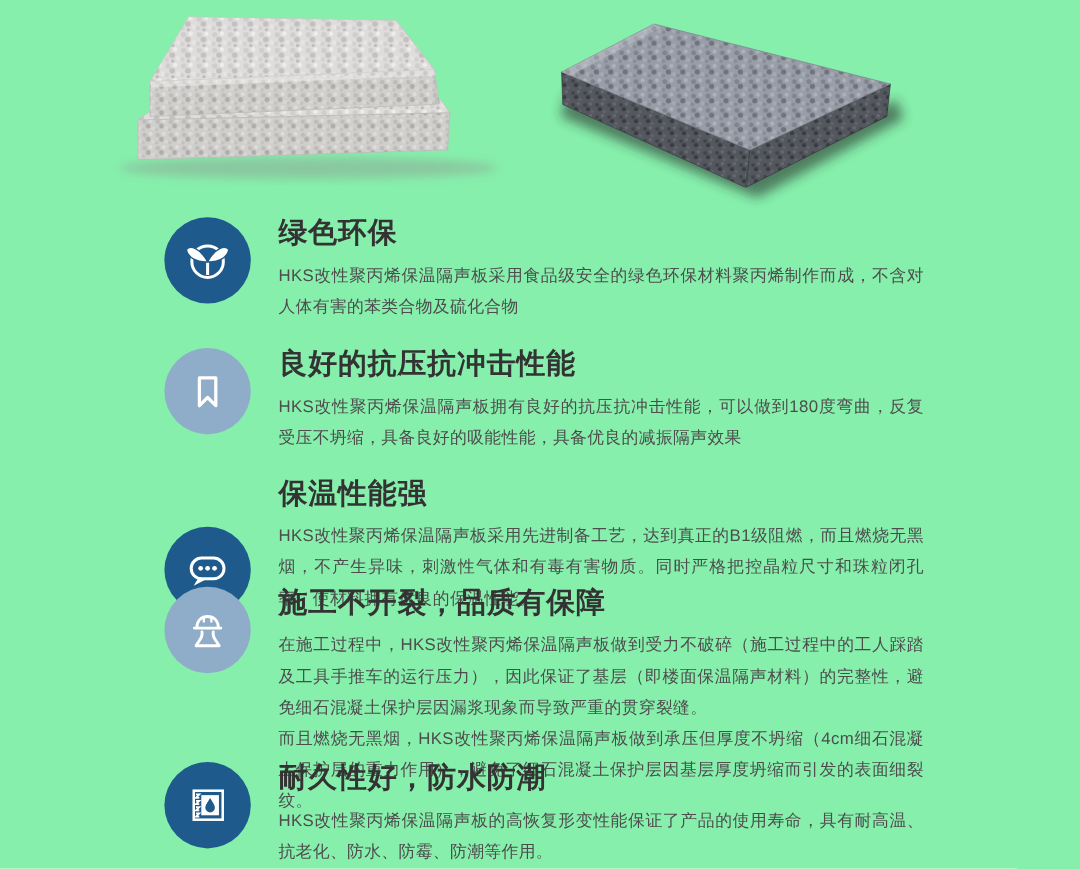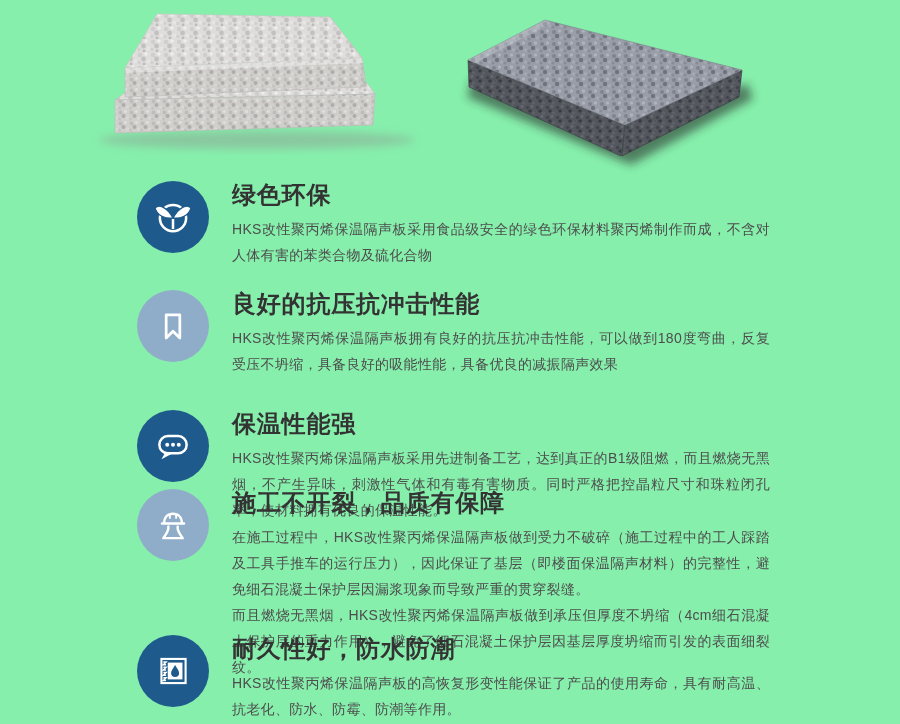--- a/index.html
+++ b/index.html
@@ -25,21 +25,21 @@
   .f-title{
     margin:0 0 7px 0;font-size:24px;font-weight:bold;color:#333333;
     letter-spacing:0.8px;line-height:1.15;
   }
   .f-text{
     margin:0;font-size:14px;color:#4d4d4d;line-height:26px;
     text-align:justify;letter-spacing:0.3px;
   }
   .row-1{top:181px;}
   .row-2{top:290px;}
-  .row-3{top:410px;}
+  .row-3{top:398px;align-items:flex-end;}
   .row-4{top:489px;justify-content:space-between;}
   .row-5{top:635px;}
 </style>
 </head>
 <body>
 
 <div class="canvas">
 
   <div class="hero-left">
     <svg width="420" height="170" viewBox="0 0 420 170">

